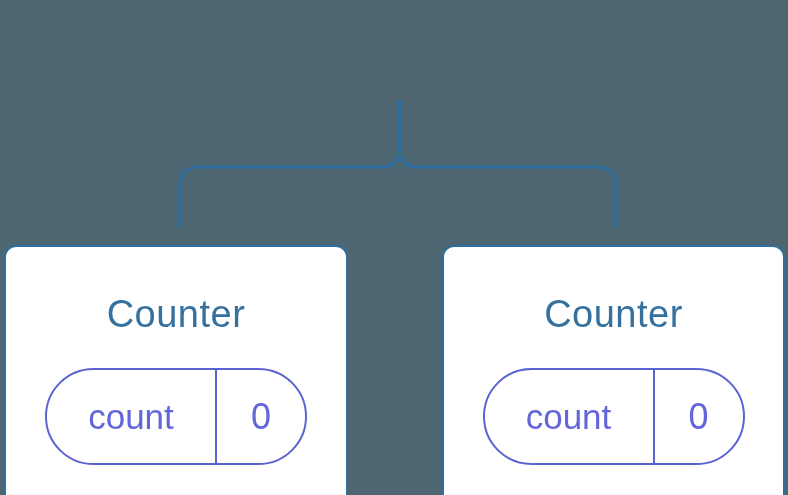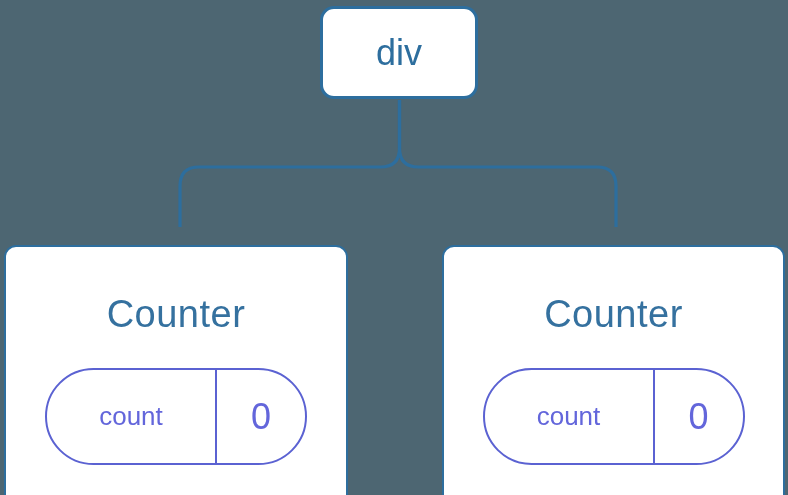--- a/index.html
+++ b/index.html
@@ -59,44 +59,41 @@
     border: 2px solid #5B62D2;
     border-radius: 60px;
     box-sizing: border-box;
     display: flex;
     overflow: hidden;
     background: #FFFFFF;
   }
   .pill-key {
     flex: 1;
     display: flex; align-items: center; justify-content: center;
-    font-size: 26px;
+    font-size: 35px;
     color: #6366DB;
   }
   .pill-value {
     width: 88px;
     border-left: 2px solid #5B62D2;
     display: flex; align-items: center; justify-content: center;
     font-size: 36px;
     color: #6366DB;
   }
 </style>
 </head>
 <body>
 
 <div class="stage">
 
   <svg class="connector" width="788" height="495" viewBox="0 0 788 495">
     <path d="M399.5 100 V148 Q399.5 167 380.5 167 H199 Q180 167 180 186 V227"></path>
     <path d="M399.5 100 V148 Q399.5 167 418.5 167 H597 Q616 167 616 186 V227"></path>
   </svg>
 
-  <div class="node-root">
-    <span>div</span>
-  </div>
 
   <div class="card left">
     <div class="card-title">Counter</div>
     <div class="pill">
       <div class="pill-key">count</div>
       <div class="pill-value">0</div>
     </div>
   </div>
 
   <div class="card right">

